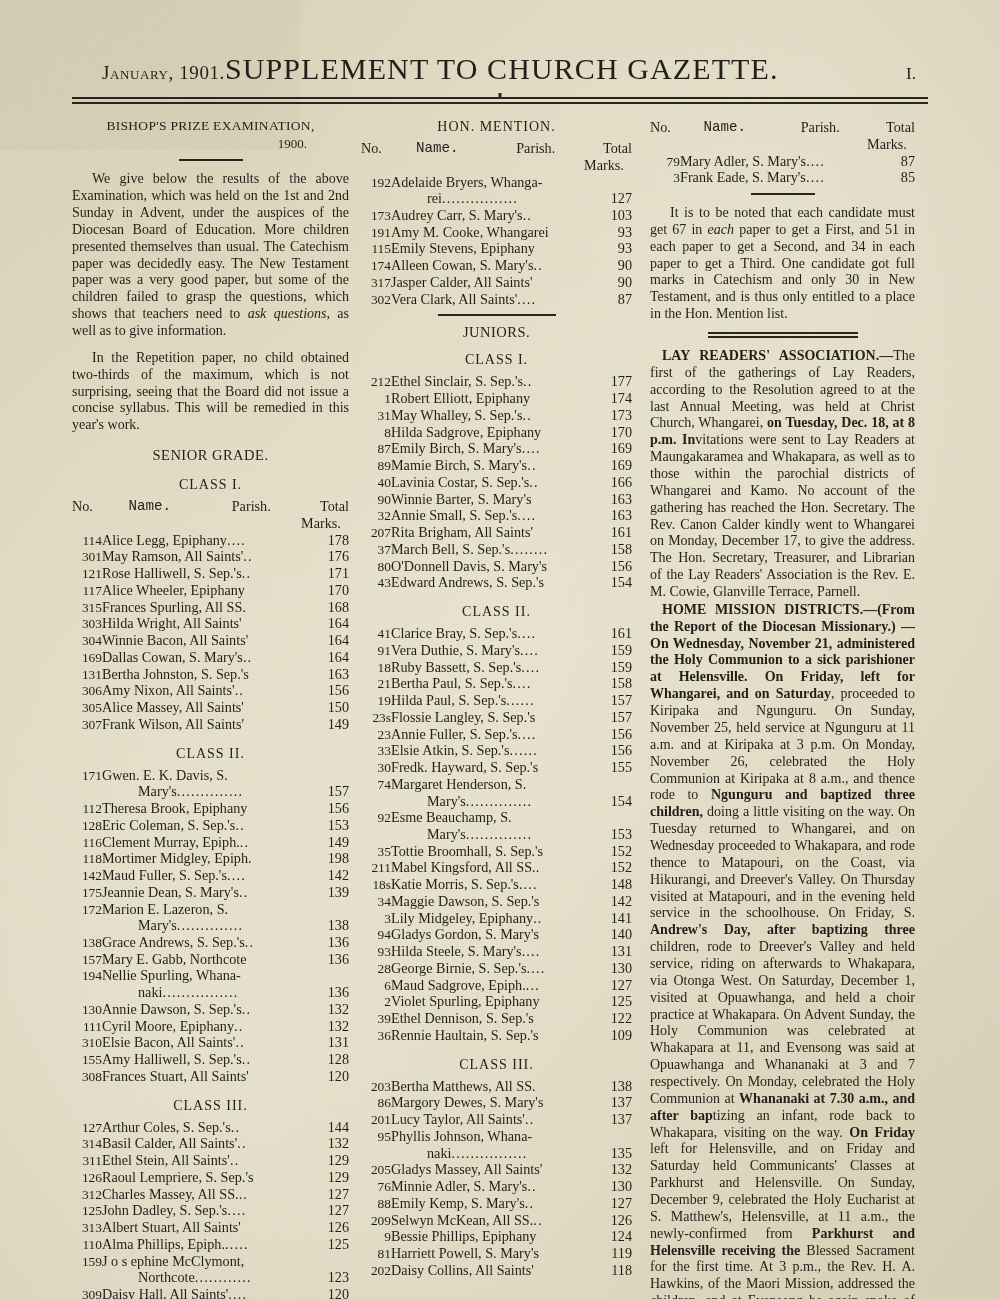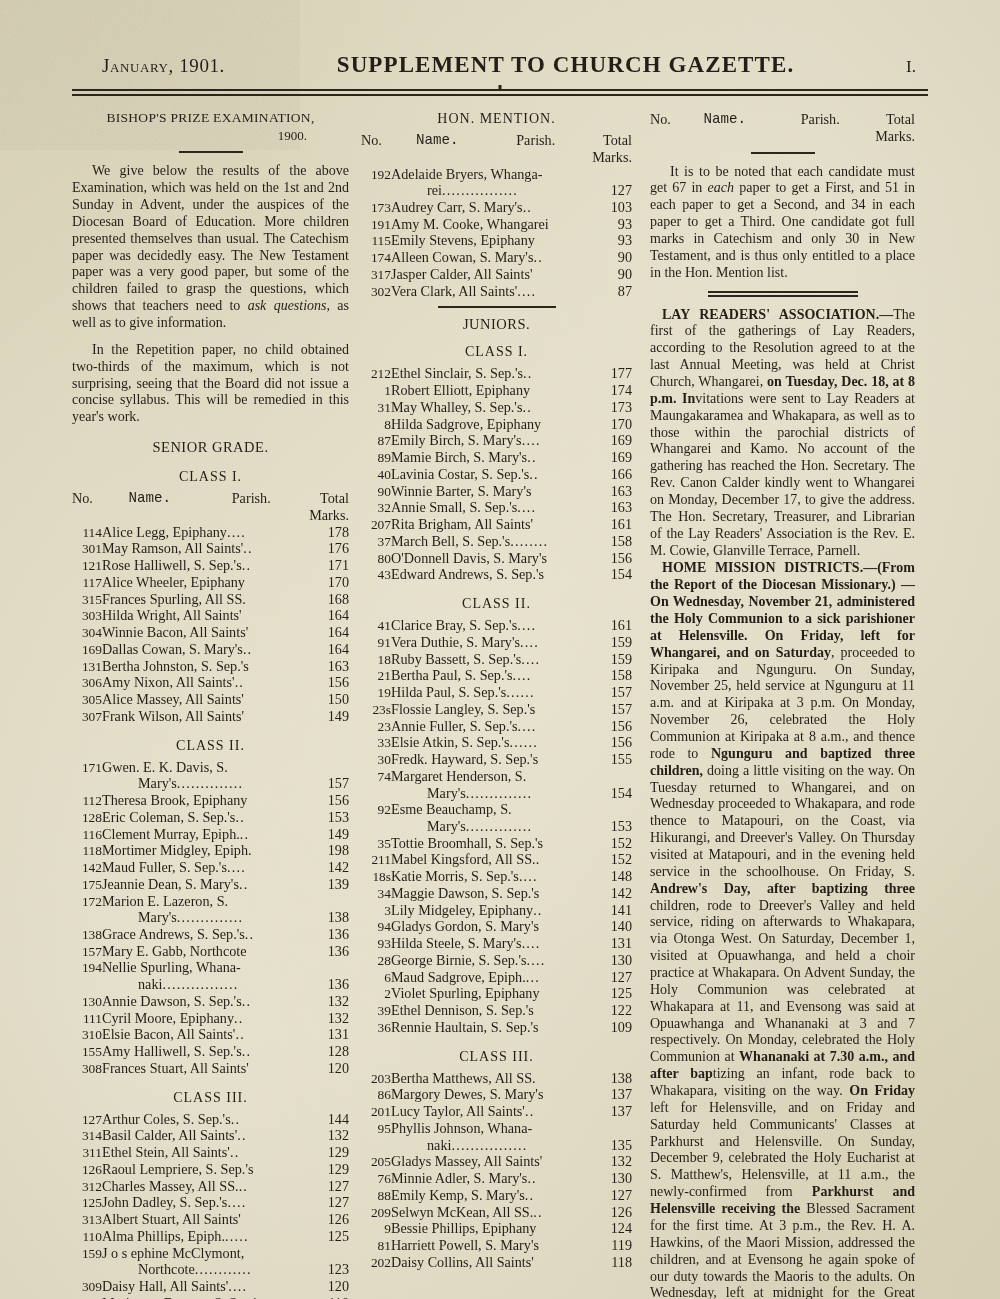--- a/index.html
+++ b/index.html
@@ -26,24 +26,23 @@
     display:flex;align-items:baseline;
     padding-top:52px;
   }
   .mh-date{
     font-variant:small-caps;
     font-size:19px;letter-spacing:.6px;
     white-space:nowrap;
     padding-left:30px;
   }
   .mh-title{
-    flex:1;text-align:center;
-    font-size:23px;letter-spacing:1.1px;
+    flex:1;
+    font-size:30px;letter-spacing:1.1px;
     white-space:nowrap;
-    font-weight:bold;
   }
   .mh-folio{font-size:17px;font-variant:small-caps;padding-right:12px;}
 
   .rule-double{margin-top:11px;position:relative;height:7px;}
   .rule-double:before,.rule-double:after{
     content:"";position:absolute;left:0;right:0;background:#2b261d;
   }
   .rule-double:before{top:0;height:2px;}
   .rule-double:after{top:5px;height:2px;}
   .rule-dot{
@@ -110,21 +109,21 @@
   .wrap2{display:block;padding-left:36px;}
   .leader{letter-spacing:1.2px;}
 
   .hdr-row{display:flex;font-size:14.2px;line-height:1.18;}
   .hdr-row .h-no{width:34px;}
   .hdr-row .h-nm{flex:1;text-align:center;padding-right:14px;font-family:Liberation Mono, monospace;}
   .hdr-row .h-pa{flex:1;text-align:center;}
   .hdr-row .h-tot{width:54px;text-align:right;}
   .hdr-row2{display:flex;font-size:14.2px;line-height:1.18;}
   .hdr-row2 .sp{flex:1;}
-  .hdr-row2 .h-mk{width:56px;text-align:right;}
+  .hdr-row2 .h-mk{width:56px;text-align:center;}
   .note{margin-top:2px;}
 </style>
 </head>
 <body>
 
 <div class="paper"></div>
 <svg class="grain" xmlns="http://www.w3.org/2000/svg">
   <filter id="fg">
       <feTurbulence type="fractalNoise" baseFrequency="0.85" numOctaves="3" stitchTiles="stitch"></feTurbulence>
   <feColorMatrix type="saturate" values="0"></feColorMatrix>
@@ -1186,20 +1185,44 @@
         <span class="h-no">No.</span>
         <span class="h-nm">Name.</span>
         <span class="h-pa">Parish.</span>
         <span class="h-tot">Total</span>
       </div>
       <div class="hdr-row2">
         <span class="sp"></span>
         <span class="h-mk">Marks.</span>
       </div>
 
+      <table class="results">
+          <tbody>
+            <tr>
+              <td class="num">79</td>
+              <td class="nm">
+                <span class="nm-sp">
+                  <span class="w">Mary Adler, S. Mary's</span>
+                  <span class="g leader">....</span>
+                </span>
+              </td>
+              <td class="mk">87</td>
+            </tr>
+            <tr>
+              <td class="num">3</td>
+              <td class="nm">
+                <span class="nm-sp">
+                  <span class="w">Frank Eade, S. Mary's</span>
+                  <span class="g leader">....</span>
+                </span>
+              </td>
+              <td class="mk">85</td>
+            </tr>
+          </tbody>
+        </table>
 
       <div class="hr-short"></div>
 
       <p class="body note"><span>It is to be noted that each candidate must get 67 in </span><em>each</em><span> paper to get a First, and 51 in each paper to get a Second, and 34 in each paper to get a Third. One candidate got full marks in Catechism and only 30 in New Testament, and is thus only entitled to a place in the Hon. Mention list.</span></p>
 
       <div class="hr-dbl"></div>
 
       <p class="body" style="text-indent:12px"><b>LAY READERS' ASSOCIATION.—</b><span>The first of the gatherings of Lay Readers, according to the Resolution agreed to at the last Annual Meeting, was held at Christ Church, Whangarei, </span><b>on Tuesday, Dec. 18, at 8 p.m. In</b><span>vitations were sent to Lay Readers at Maungakaramea and Whakapara, as well as to those within the parochial districts of Whangarei and Kamo. No account of the gathering has reached the Hon. Secretary. The Rev. Canon Calder kindly went to Whangarei on Monday, December 17, to give the address. The Hon. Secretary, Treasurer, and Librarian of the Lay Readers' Association is the Rev. E. M. Cowie, Glanville Terrace, Parnell.</span></p>
 
       <p class="body" style="text-indent:12px;margin-top:1px"><b>HOME MISSION DISTRICTS.—</b><b>(From the Report of the Diocesan Missionary.) — On Wednesday, November 21, administered the Holy Communion to a sick parishioner at Helensville. On Friday, left for Whangarei, and on Saturday</b><span>, proceeded to Kiripaka and Ngunguru. On Sunday, November 25, held service at Ngunguru at 11 a.m. and at Kiripaka at 3 p.m. On Monday, November 26, celebrated the Holy Communion at Kiripaka at 8 a.m., and thence rode to </span><b>Ngunguru and baptized three children,</b><span> doing a little visiting on the way. On Tuesday returned to Whangarei, and on Wednesday proceeded to Whakapara, and rode thence to Matapouri, on the Coast, via Hikurangi, and Dreever's Valley. On Thursday visited at Matapouri, and in the evening held service in the schoolhouse. On Friday, S. </span><b>Andrew's Day, after baptizing three</b><span> children, rode to Dreever's Valley and held service, riding on afterwards to Whakapara, via Otonga West. On Saturday, December 1, visited at Opuawhanga, and held a choir practice at Whakapara. On Advent Sunday, the Holy Communion was celebrated at Whakapara at 11, and Evensong was said at Opuawhanga and Whananaki at 3 and 7 respectively. On Monday, celebrated the Holy Communion at </span><b>Whananaki at 7.30 a.m., and after bap</b><span>tizing an infant, rode back to Whakapara, visiting on the way. </span><b>On Friday</b><span> left for Helensville, and on Friday and Saturday held Communicants' Classes at Parkhurst and Helensville. On Sunday, December 9, celebrated the Holy Eucharist at S. Matthew's, Helensville, at 11 a.m., the newly-confirmed from </span><b>Parkhurst and Helensville receiving the</b><span> Blessed Sacrament for the first time. At 3 p.m., the Rev. H. A. Hawkins, of the Maori Mission, addressed the children, and at Evensong he again spoke of our duty towards the Maoris to the adults. On Wednesday, left at midnight for the Great Barrier.</span></p>

